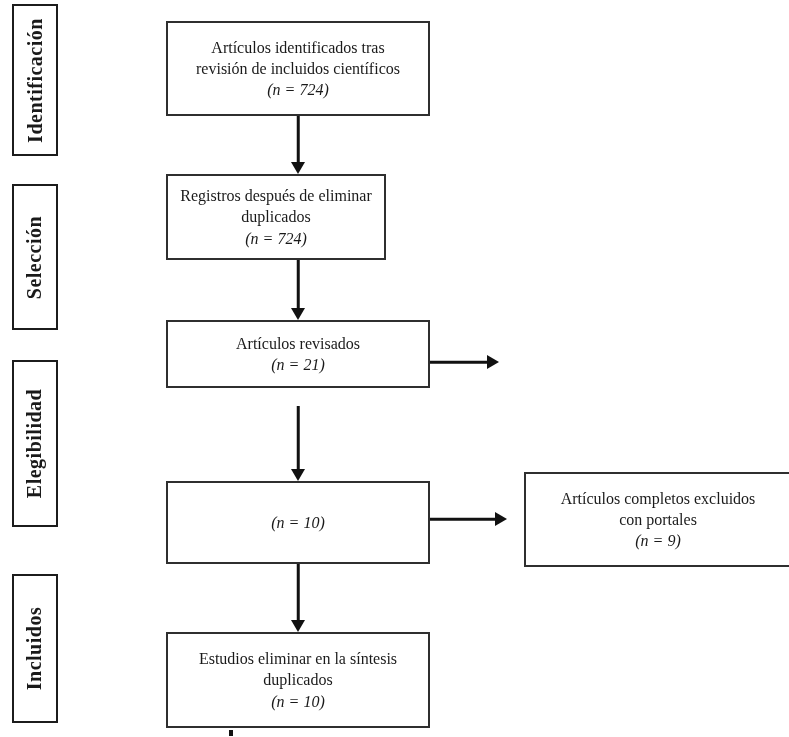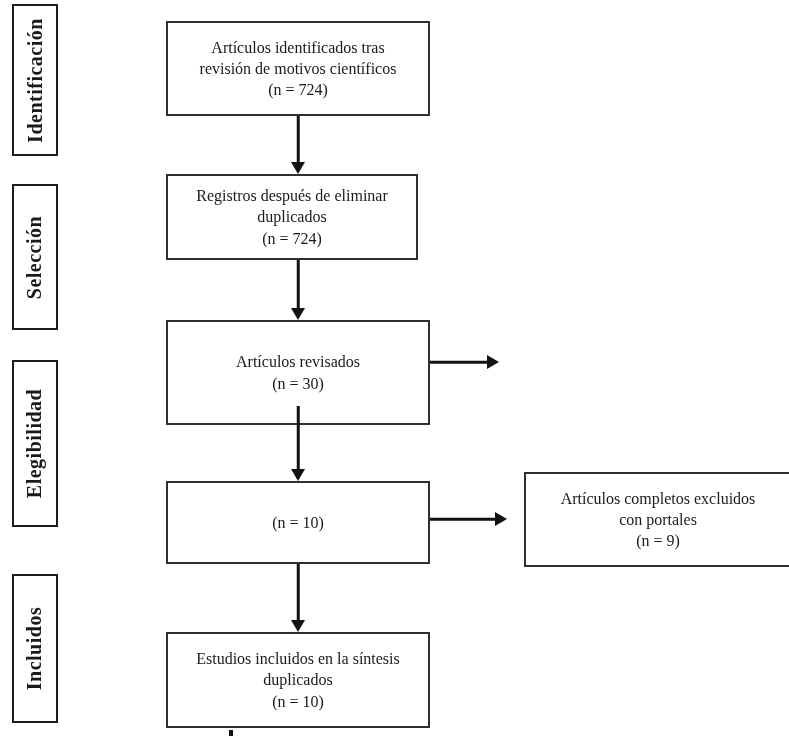--- a/index.html
+++ b/index.html
@@ -41,21 +41,21 @@
     box-sizing: border-box;
     display: flex;
     flex-direction: column;
     align-items: center;
     justify-content: center;
     text-align: center;
     font-size: 16px;
     line-height: 1.32;
     padding: 2px 6px;
   }
-  .flow-box .count { }
+  .flow-box .count { font-style: italic; }
 
   
   .v-arrow { position: absolute; width: 14px; }
   .v-arrow .shaft {
     position: absolute;
     left: 50%; top: 0; bottom: 10px;
     width: 2.5px;
     transform: translateX(-50%);
     background: #111111;
   }
@@ -94,22 +94,22 @@
   }
 
   
   #stage-0 { top: 4px;   height: 152px; }
   #stage-1 { top: 184px; height: 146px; }
   #stage-2 { top: 360px; height: 167px; }
   #stage-3 { top: 574px; height: 149px; }
 
   
   #box-1 { left: 166px; top: 21px;  width: 264px; height: 95px; }
-  #box-2 { left: 166px; top: 174px; width: 252px; height: 86px; }
-  #box-3 { left: 166px; top: 320px; width: 264px; height: 105px; }
+  #box-2 { left: 166px; top: 174px; width: 220px; height: 86px; }
+  #box-3 { left: 166px; top: 320px; width: 264px; height: 68px; }
   #box-4 { left: 166px; top: 481px; width: 264px; height: 83px; }
   #box-5 { left: 166px; top: 632px; width: 264px; height: 96px; }
 
   
   #box-a { left: 499px; top: 323px; width: 264px; height: 84px; }
   #box-b { left: 507px; top: 472px; width: 268px; height: 95px; margin-left: 17px; }
 
   
   #arrow-1 { left: 291px; top: 116px; height: 58px; }
   #arrow-2 { left: 291px; top: 260px; height: 60px; }
@@ -131,41 +131,41 @@
   </div>
   <div class="stage-box" id="stage-2">
     <span class="rot">Elegibilidad</span>
   </div>
   <div class="stage-box" id="stage-3">
     <span class="rot">Incluidos</span>
   </div>
 
   <div class="flow-box" id="box-1">
     <div>Artículos identificados tras</div>
-    <div>revisión de motivos científicos</div>
+    <div>revisión de incluidos científicos</div>
     <div class="count">(n = 724)</div>
   </div>
 
   <div class="flow-box" id="box-2">
     <div>Registros después de eliminar</div>
     <div>duplicados</div>
     <div class="count">(n = 724)</div>
   </div>
 
   <div class="flow-box" id="box-3">
     <div>Artículos revisados</div>
-    <div class="count">(n = 30)</div>
+    <div class="count">(n = 21)</div>
   </div>
 
   <div class="flow-box" id="box-4">
     <div class="count">(n = 10)</div>
   </div>
 
   <div class="flow-box" id="box-5">
-    <div>Estudios incluidos en la síntesis</div>
+    <div>Estudios eliminar en la síntesis</div>
     <div>duplicados</div>
     <div class="count">(n = 10)</div>
   </div>
 
 
   <div class="flow-box" id="box-b">
     <div>Artículos completos excluidos</div>
     <div>con portales</div>
     <div class="count">(n = 9)</div>
   </div>

